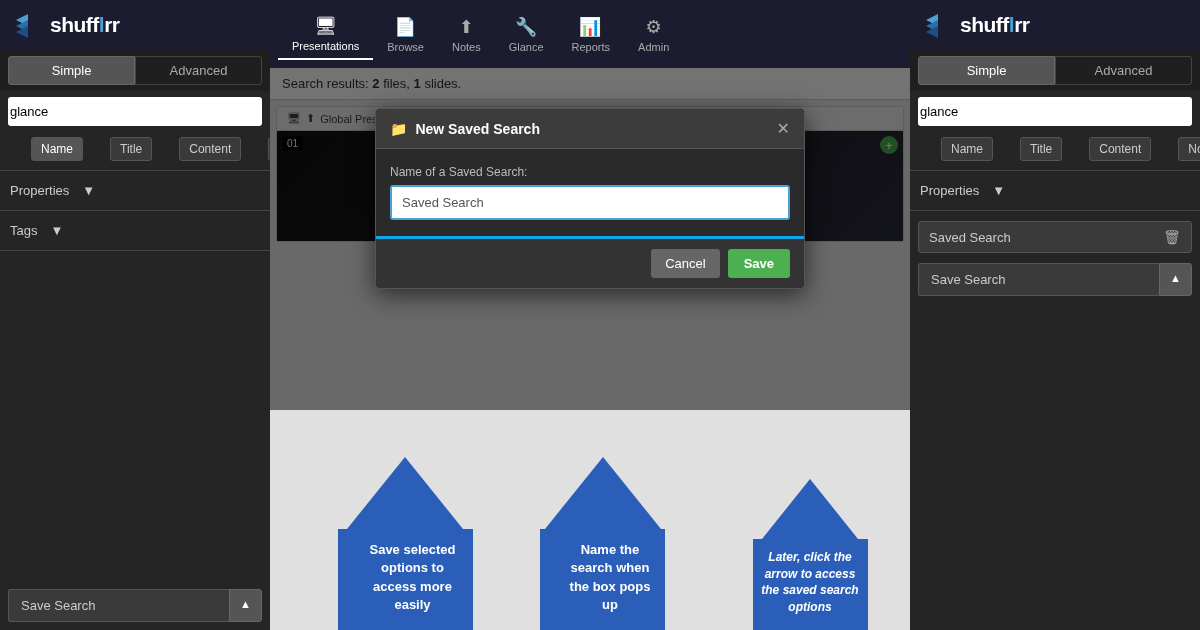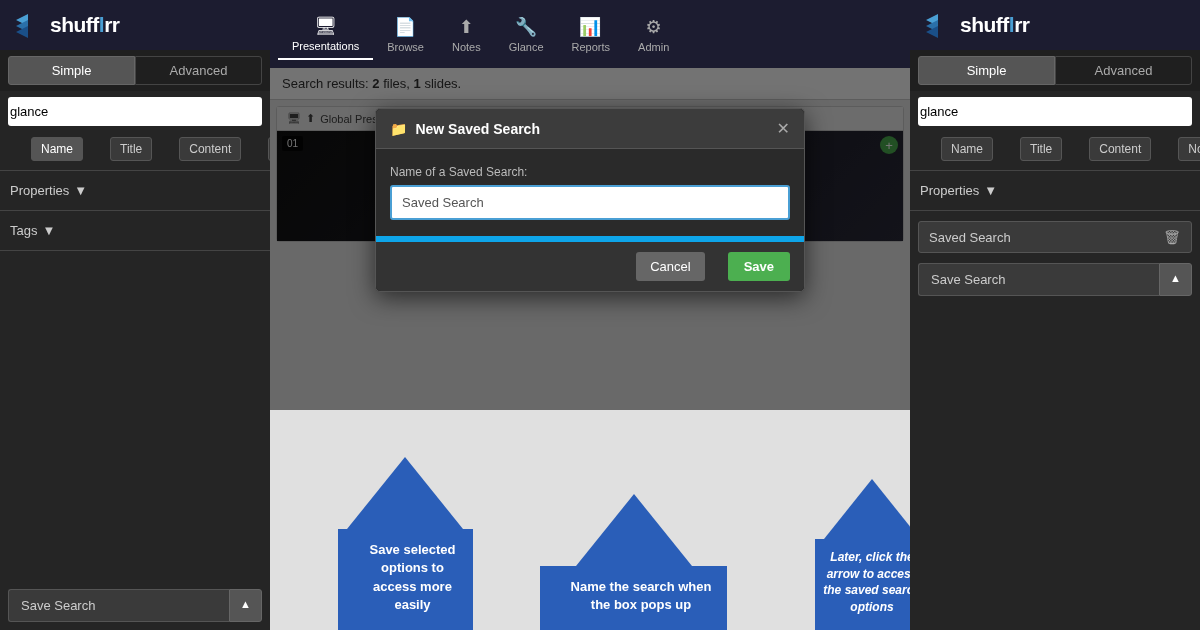--- a/index.html
+++ b/index.html
@@ -123,21 +123,21 @@
       display: flex; align-items: center; justify-content: center;
       color: #ccc; font-size: 9px; cursor: pointer;
     }
 
     .sep { height: 1px; background: #444; margin: 4px 0; }
 
     .prop-row {
       padding: 8px 10px;
       color: #ccc;
       font-size: 13px;
-      display: flex; align-items: center; gap: 5px;
+      display: flex; align-items: center; gap: 13px;
     }
 
     .lc-spacer { flex: 1; }
 
     .save-row {
       display: flex;
       margin: 8px;
     }
     .save-main {
       flex: 1;
@@ -269,32 +269,32 @@
       width: 100%; padding: 8px 10px;
       border: 2px solid #4a9fd4;
       border-radius: 3px;
       font-size: 13px;
       color: #555;
     }
     .c-modal-ftr {
       background: #333;
       padding: 10px 14px;
       display: flex; justify-content: flex-end; gap: 8px;
-      border-top: 6px solid #0ea5e9;
+      border-top: 3px solid #0ea5e9;
       border-radius: 0 0 5px 5px;
     }
     .c-btn-cancel {
       background: #666; color: white;
       border: none; padding: 7px 14px;
       border-radius: 3px; cursor: pointer; font-size: 13px;
     }
     .c-btn-save {
       background: #4caf50; color: white;
       border: none; padding: 7px 16px;
-      border-radius: 3px; cursor: pointer; font-size: 13px; font-weight: bold; margin-left: 15px;
+      border-radius: 3px; cursor: pointer; font-size: 13px; font-weight: bold;
     }
 
     
     .ann-row {
       display: flex;
       height: 220px;
       background: #e0e0e0;
       align-items: flex-end;
     }
 
@@ -323,21 +323,21 @@
       text-align: center;
       padding: 12px 10px 16px 25px;
       width: 135px;
     }
     .arrow-text-box-sm {
       width: 115px;
       font-size: 12px;
       padding: 10px 8px 14px 8px;
     }
     .arrow-text-box-wide {
-      width: 187px;
+      width: 125px;
     }
 
     
     .rc-saved-item {
       display: flex;
       align-items: center;
       margin: 6px 8px;
       gap: 4px;
     }
     .rc-saved-name {

